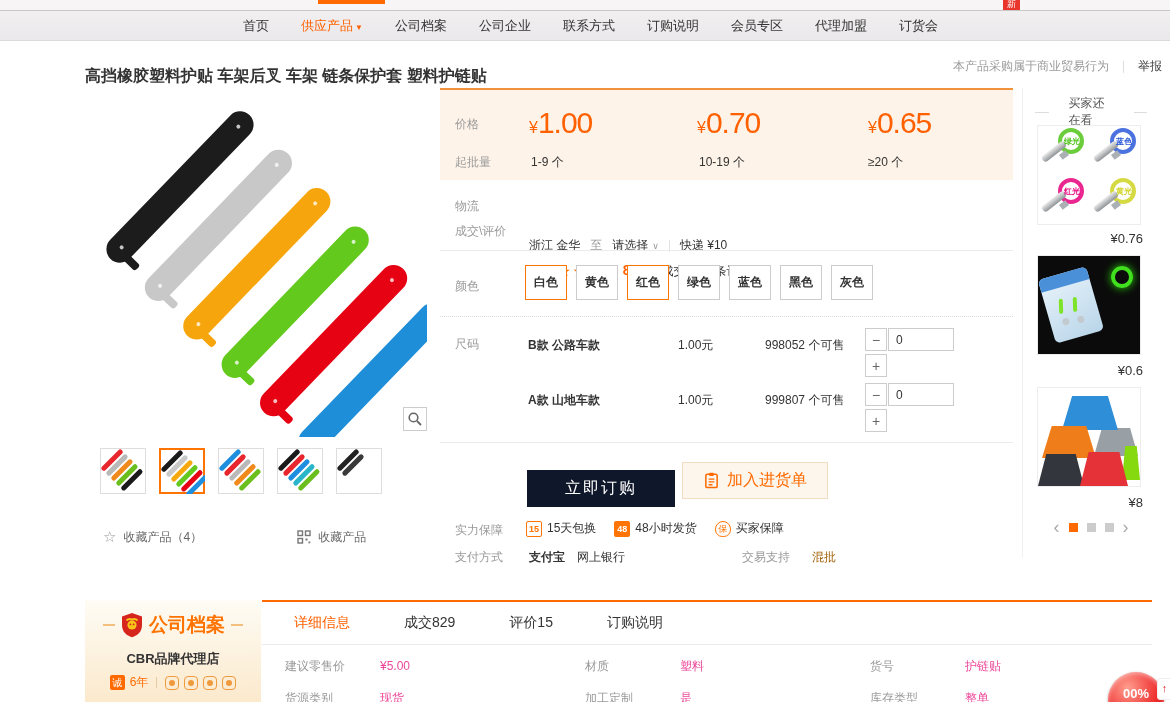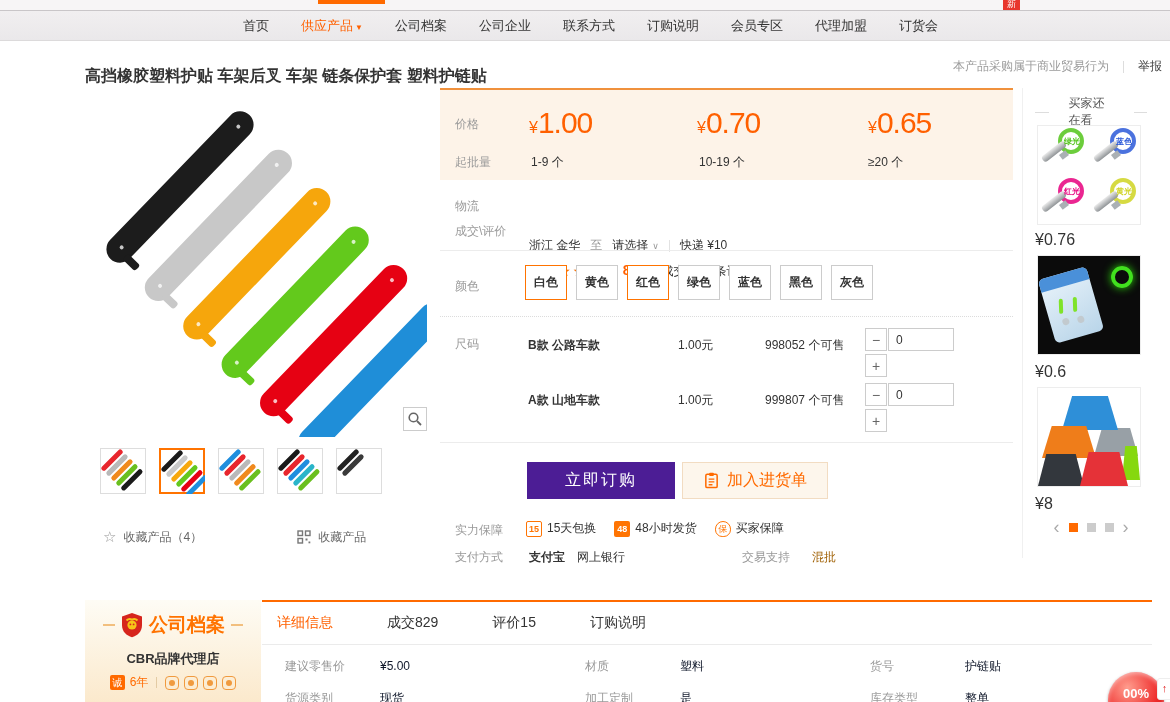--- a/index.html
+++ b/index.html
@@ -58,21 +58,21 @@
   .sku-name{position:absolute;left:88px;top:9px;font-weight:bold;color:#333;}
   .sku-price{position:absolute;left:238px;top:9px;color:#333;}
   .sku-stock{position:absolute;left:325px;top:9px;color:#333;}
   .stepper{position:absolute;left:425px;top:0;width:96px;height:50px;}
   .step-btn{position:absolute;width:22px;height:23px;border:1px solid #ccc;background:#fff;color:#666;
             font-size:14px;line-height:20px;text-align:center;cursor:pointer;box-sizing:border-box;padding:0;}
   .step-minus{left:0;top:0;}
   .step-plus{left:0;top:26px;}
   .step-input{position:absolute;left:23px;top:0;width:66px;height:23px;border:1px solid #ccc;font-size:12px;
               padding-left:7px;box-sizing:border-box;color:#333;outline:none;}
-  .btn-order{position:absolute;left:87px;top:0;width:148px;height:37px;background:#4c1d95;border:none;color:#fff;
+  .btn-order{position:absolute;left:87px;top:8px;width:148px;height:37px;background:#0f172a;border:none;color:#fff;
              font-size:16px;letter-spacing:2px;cursor:pointer;font-family:inherit;}
   .btn-cart{position:absolute;left:242px;top:0;width:146px;height:37px;background:#fdf6ec;border:1px solid #f2dcc2;
             color:#ff6a00;font-size:16px;cursor:pointer;display:flex;align-items:center;justify-content:center;gap:7px;
             box-sizing:border-box;font-family:inherit;}
   .svc-items{position:absolute;left:86px;top:-2px;display:flex;gap:18px;align-items:center;color:#333;}
   .svc{display:flex;align-items:center;gap:5px;}
   .b15{display:inline-block;width:16px;height:16px;border:1px solid #ff7402;border-radius:2px;color:#ff7402;
        font-size:9px;line-height:15px;text-align:center;font-weight:bold;box-sizing:border-box;}
   .b48{display:inline-block;width:16px;height:16px;background:#ff7402;border-radius:2px;color:#fff;
        font-size:9px;line-height:16px;text-align:center;font-weight:bold;}
@@ -81,21 +81,21 @@
   .pay-items{position:absolute;left:89px;top:0;display:flex;gap:12px;color:#333;}
   .pay-strong{font-weight:bold;}
   .trade-label{position:absolute;left:302px;top:0;color:#9a9a9a;}
   .trade-val{position:absolute;left:372px;top:0;color:#a16207;}
   .side-divider{position:absolute;left:1022px;top:88px;width:1px;height:470px;background:#f0f0f0;}
   
   .sidebar{position:absolute;left:1035px;top:95px;width:112px;}
   .sb-title{display:flex;align-items:center;justify-content:center;gap:20px;color:#555;font-size:12px;}
   .sb-title .ln{width:18px;height:1px;background:#ddd;}
   .sb-card{position:absolute;left:2px;width:104px;height:100px;border:1px solid #ededed;background:#fff;overflow:hidden;box-sizing:border-box;}
-  .sb-price{position:absolute;left:0;width:108px;text-align:left;font-size:16px;color:#333;}
+  .sb-price{position:absolute;left:0;width:108px;text-align:right;font-size:13px;color:#333;}
   .vq{position:absolute;width:50px;height:48px;}
   .vring{position:absolute;width:26px;height:26px;border:4px solid #ccc;border-radius:50%;right:4px;top:2px;opacity:.85;box-sizing:border-box;}
   .vlabel{position:absolute;right:8px;top:10px;font-size:8px;font-weight:bold;z-index:2;}
   .vstick{position:absolute;left:2px;top:22px;width:28px;height:7px;border-radius:3px;
           background:linear-gradient(180deg,#ececec,#8f9396);transform:rotate(-38deg);}
   .vnut{position:absolute;left:22px;top:26px;width:8px;height:6px;background:#aab0b4;transform:rotate(-38deg);}
   .pack{position:absolute;left:8px;top:16px;width:50px;height:66px;background:linear-gradient(160deg,#eaf4fb,#b9d5e9);
         border-radius:5px;transform:rotate(-16deg);}
   .pack .ptop{position:absolute;left:0;top:0;width:50px;height:13px;background:#4a90d9;border-radius:5px 5px 0 0;}
   .pack .gstick{position:absolute;width:4px;height:15px;background:#7fe32a;border-radius:2px;transform:rotate(14deg);}
@@ -114,26 +114,26 @@
   .seller-logo .dash{width:12px;height:2px;background:#f2bf7e;}
   .seller-logo .txt{font-size:19px;font-weight:bold;color:#ff7300;}
   .seller-name{position:absolute;left:0;top:50px;width:176px;font-size:13px;font-weight:bold;color:#333;}
   .seller-badges{position:absolute;left:0;top:74px;width:176px;display:flex;align-items:center;justify-content:center;gap:5px;}
   .cheng{display:inline-block;width:15px;height:15px;background:#ff6a00;border-radius:2px;color:#fff;font-size:10px;line-height:15px;}
   .years{color:#ff6a00;font-size:12px;}
   .bdiv{width:1px;height:11px;background:#e3cba4;margin:0 3px;}
   .mini-badge{display:inline-block;width:14px;height:14px;border:1px solid #f09a3e;border-radius:4px;box-sizing:border-box;position:relative;}
   .mini-badge:after{content:"";position:absolute;left:3px;top:3px;width:6px;height:6px;border-radius:50%;background:#f09a3e;}
   .tab-panel{position:absolute;left:262px;top:600px;width:890px;height:102px;border-top:2px solid #ff6a00;background:#fff;box-sizing:border-box;}
-  .tabs{display:flex;gap:54px;padding-left:15px;height:42px;align-items:center;border-bottom:1px solid #ebebeb;}
+  .tabs{display:flex;gap:54px;padding-left:32px;height:42px;align-items:center;border-bottom:1px solid #ebebeb;}
   .tab{font-size:14px;color:#333;cursor:pointer;}
   .tab.active{color:#ff6000;}
   .dcell{position:absolute;}
   .dlabel{display:inline-block;width:95px;color:#999;}
-  .dval{color:#0f172a;margin-top:28px;}
+  .dval{color:#ec4899;margin-top:28px;}
   .drow1{top:56px;} .drow2{top:88px;}
   .dc1{left:23px;} .dc2{left:323px;} .dc3{left:608px;}
   .float-circle{position:absolute;left:1108px;top:672px;width:56px;height:56px;border-radius:50%;
                 background:radial-gradient(circle at 35% 28%,#ff9d8e,#ee2a2a 58%,#bf0f0f);
                 box-shadow:0 1px 3px rgba(0,0,0,.35), inset 0 2px 4px rgba(255,255,255,.5);
                 color:#fff;font-weight:bold;font-size:13px;text-align:center;line-height:44px;cursor:pointer;}
   .float-arrow{position:absolute;left:1157px;top:678px;width:13px;height:20px;background:#fff;border:1px solid #eee;
                border-radius:3px 0 0 3px;color:#e02020;font-size:11px;line-height:19px;text-align:center;cursor:pointer;}
 </style>
 </head>

